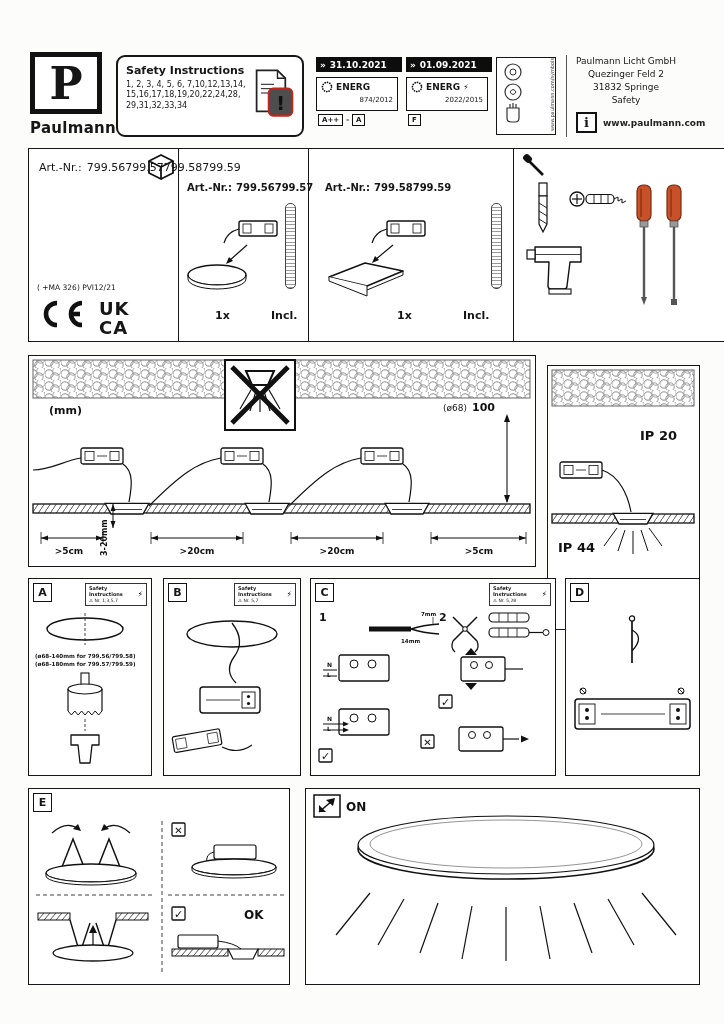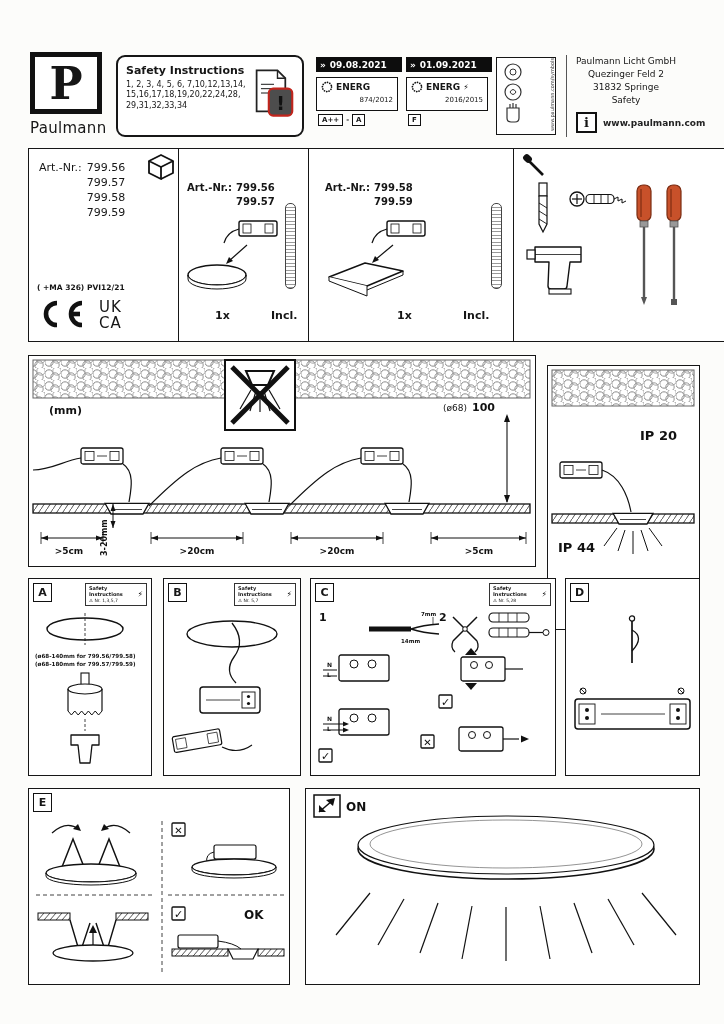--- a/index.html
+++ b/index.html
@@ -6,44 +6,44 @@
   body { background: #cfcfcf; font-family: "DejaVu Sans", "Liberation Sans", sans-serif; color: #161616; }
   .page { position: relative; width: 724px; height: 1024px; background: #fcfcfa; margin: 0 auto; overflow: hidden; }
   .abs { position: absolute; }
   .bx { position: absolute; border: 1.5px solid #161616; background: #fff; }
   .vline { position: absolute; top: 0; bottom: 0; width: 0; border-left: 1.2px solid #161616; }
   svg { display: block; }
   svg text { font-family: "DejaVu Sans", sans-serif; fill: #111; }
 
   
   .logo-box { width: 72px; height: 62px; border: 5px solid #111; background: #fff; display: flex; align-items: center; justify-content: center; font-family: "DejaVu Serif", serif; font-weight: bold; font-size: 44px; }
-  .brand { margin-top: 5px; font-weight: normal; font-size: 15px; letter-spacing: .3px; }
+  .brand { margin-top: 5px; font-weight: bold; font-size: 15px; letter-spacing: .3px; }
   .safety-box { border-radius: 9px; border-width: 2px; padding: 7px 8px; display: flex; gap: 6px; }
   .sb-title { font-weight: bold; font-size: 11px; margin-bottom: 3px; }
   .sb-nums { font-size: 8px; line-height: 1.3; width: 122px; }
   .date-badge { position: absolute; height: 15px; background: #0d0d0d; color: #fff; font-size: 9px; font-weight: bold; display: flex; align-items: center; padding: 0 6px 0 4px; }
   .date-badge .chev { margin-right: 4px; }
   .energy-box { position: absolute; width: 82px; height: 34px; border: 1.2px solid #111; background: #fff; padding: 3px 4px 2px; }
   .e-row1 { display: flex; align-items: center; gap: 3px; font-weight: bold; font-size: 9px; }
   .e-reg { font-size: 7px; text-align: right; margin-top: 3px; }
   .e-classes { position: absolute; display: flex; gap: 3px; align-items: center; font-size: 7px; font-weight: bold; }
   .e-class { border: 1px solid #111; background: #fff; padding: 0 3px; height: 12px; display: flex; align-items: center; }
   .symbols-url { position: absolute; left: 52px; top: 73px; transform-origin: 0 0; transform: rotate(-90deg); font-size: 5px; white-space: nowrap; color: #333; }
   .addr { font-size: 9px; line-height: 1.45; }
   .info-box { position: absolute; width: 21px; height: 21px; border: 2px solid #111; background: #fff; display: flex; align-items: center; justify-content: center; font-family: "DejaVu Serif", serif; font-weight: bold; font-size: 13px; }
   .website { font-size: 9px; font-weight: bold; color: #222; text-align: right; }
 
   
   .art-list { display: flex; gap: 5px; font-size: 11px; line-height: 1.35; }
-  .art-col { display: flex; flex-direction: column; }
+  .art-col { display: flex; }
   .cell-label { position: absolute; display: flex; gap: 4px; font-size: 10px; line-height: 1.35; font-weight: bold; }
   .coil { position: absolute; width: 11px; border: 1px solid #444; border-radius: 5px; background: repeating-linear-gradient(0deg, #9a9a9a 0 1px, #fff 1px 3.5px); }
   .qty { position: absolute; font-size: 11px; font-weight: bold; }
-  .ma-note { position: absolute; font-size: 7.5px; font-weight: bold; }
-  .ukca { position: absolute; font-weight: normal; font-size: 15px; line-height: 1.05; letter-spacing: 1px; }
+  .ma-note { position: absolute; font-size: 7.5px; }
+  .ukca { position: absolute; font-weight: bold; font-size: 18px; line-height: 1.05; letter-spacing: 1px; }
 
   
   .panel-letter { position: absolute; left: 4px; top: 4px; width: 19px; height: 19px; border: 1.7px solid #111; background: #fff; font-weight: bold; font-size: 11px; display: flex; align-items: center; justify-content: center; }
   .safety-mini { position: absolute; top: 4px; right: 4px; width: 62px; height: 23px; border: 1px solid #333; background: #fff; display: flex; align-items: center; gap: 2px; padding: 1px 3px; }
   .sm-col { width: 40px; }
   .sm-title { font-size: 5px; font-weight: bold; line-height: 1.15; }
   .sm-nr { font-size: 4.5px; }
   .sm-icons { margin-left: auto; font-size: 8px; line-height: 1; }
 </style>
 </head>
@@ -71,21 +71,21 @@
       <line x1="8" y1="19" x2="23" y2="19" stroke="#222" stroke-width="1.2"></line>
       <line x1="8" y1="24" x2="23" y2="24" stroke="#222" stroke-width="1.2"></line>
       <line x1="8" y1="29" x2="18" y2="29" stroke="#222" stroke-width="1.2"></line>
       <rect x="17" y="24" width="27" height="31" rx="5" fill="#4d4d4d" stroke="#c2251c" stroke-width="2.4"></rect>
       <text x="30.5" y="48" font-size="22" font-weight="bold" fill="#fff" text-anchor="middle">!</text>
     </svg>
   </div>
 
   <div class="date-badge" style="left:316px;top:57px;width:86px;">
     <span class="chev">»</span>
-    <span>09.08.2021</span>
+    <span>31.10.2021</span>
   </div>
   <div class="date-badge" style="left:406px;top:57px;width:86px;">
     <span class="chev">»</span>
     <span>01.09.2021</span>
   </div>
 
   <div class="energy-box" style="left:316px;top:77px;">
     <div class="e-row1">
       <svg width="12" height="12" viewBox="0 0 12 12">
         <circle cx="6" cy="6" r="4.6" fill="none" stroke="#111" stroke-width="1.7" stroke-dasharray="0.1 2.3" stroke-linecap="round"></circle>
@@ -101,21 +101,21 @@
   </div>
 
   <div class="energy-box" style="left:406px;top:77px;">
     <div class="e-row1">
       <svg width="12" height="12" viewBox="0 0 12 12">
         <circle cx="6" cy="6" r="4.6" fill="none" stroke="#111" stroke-width="1.7" stroke-dasharray="0.1 2.3" stroke-linecap="round"></circle>
       </svg>
       <span>ENERG</span>
       <span style="font-size:8px;">⚡</span>
     </div>
-    <div class="e-reg">2016/2015</div>
+    <div class="e-reg">2022/2015</div>
   </div>
   <div class="e-classes" style="left:408px;top:114px;">
     <span class="e-class">F</span>
   </div>
 
   <div class="bx" style="left:496px;top:57px;width:60px;height:78px;border-width:1px;">
     <svg width="36" height="64" viewBox="0 0 36 64" style="margin:4px 0 0 4px;">
       <circle cx="12" cy="10" r="8" fill="none" stroke="#333" stroke-width="1.2"></circle>
       <circle cx="12" cy="10" r="3" fill="none" stroke="#333" stroke-width="1"></circle>
       <circle cx="12" cy="30" r="8" fill="none" stroke="#333" stroke-width="1.2"></circle>

